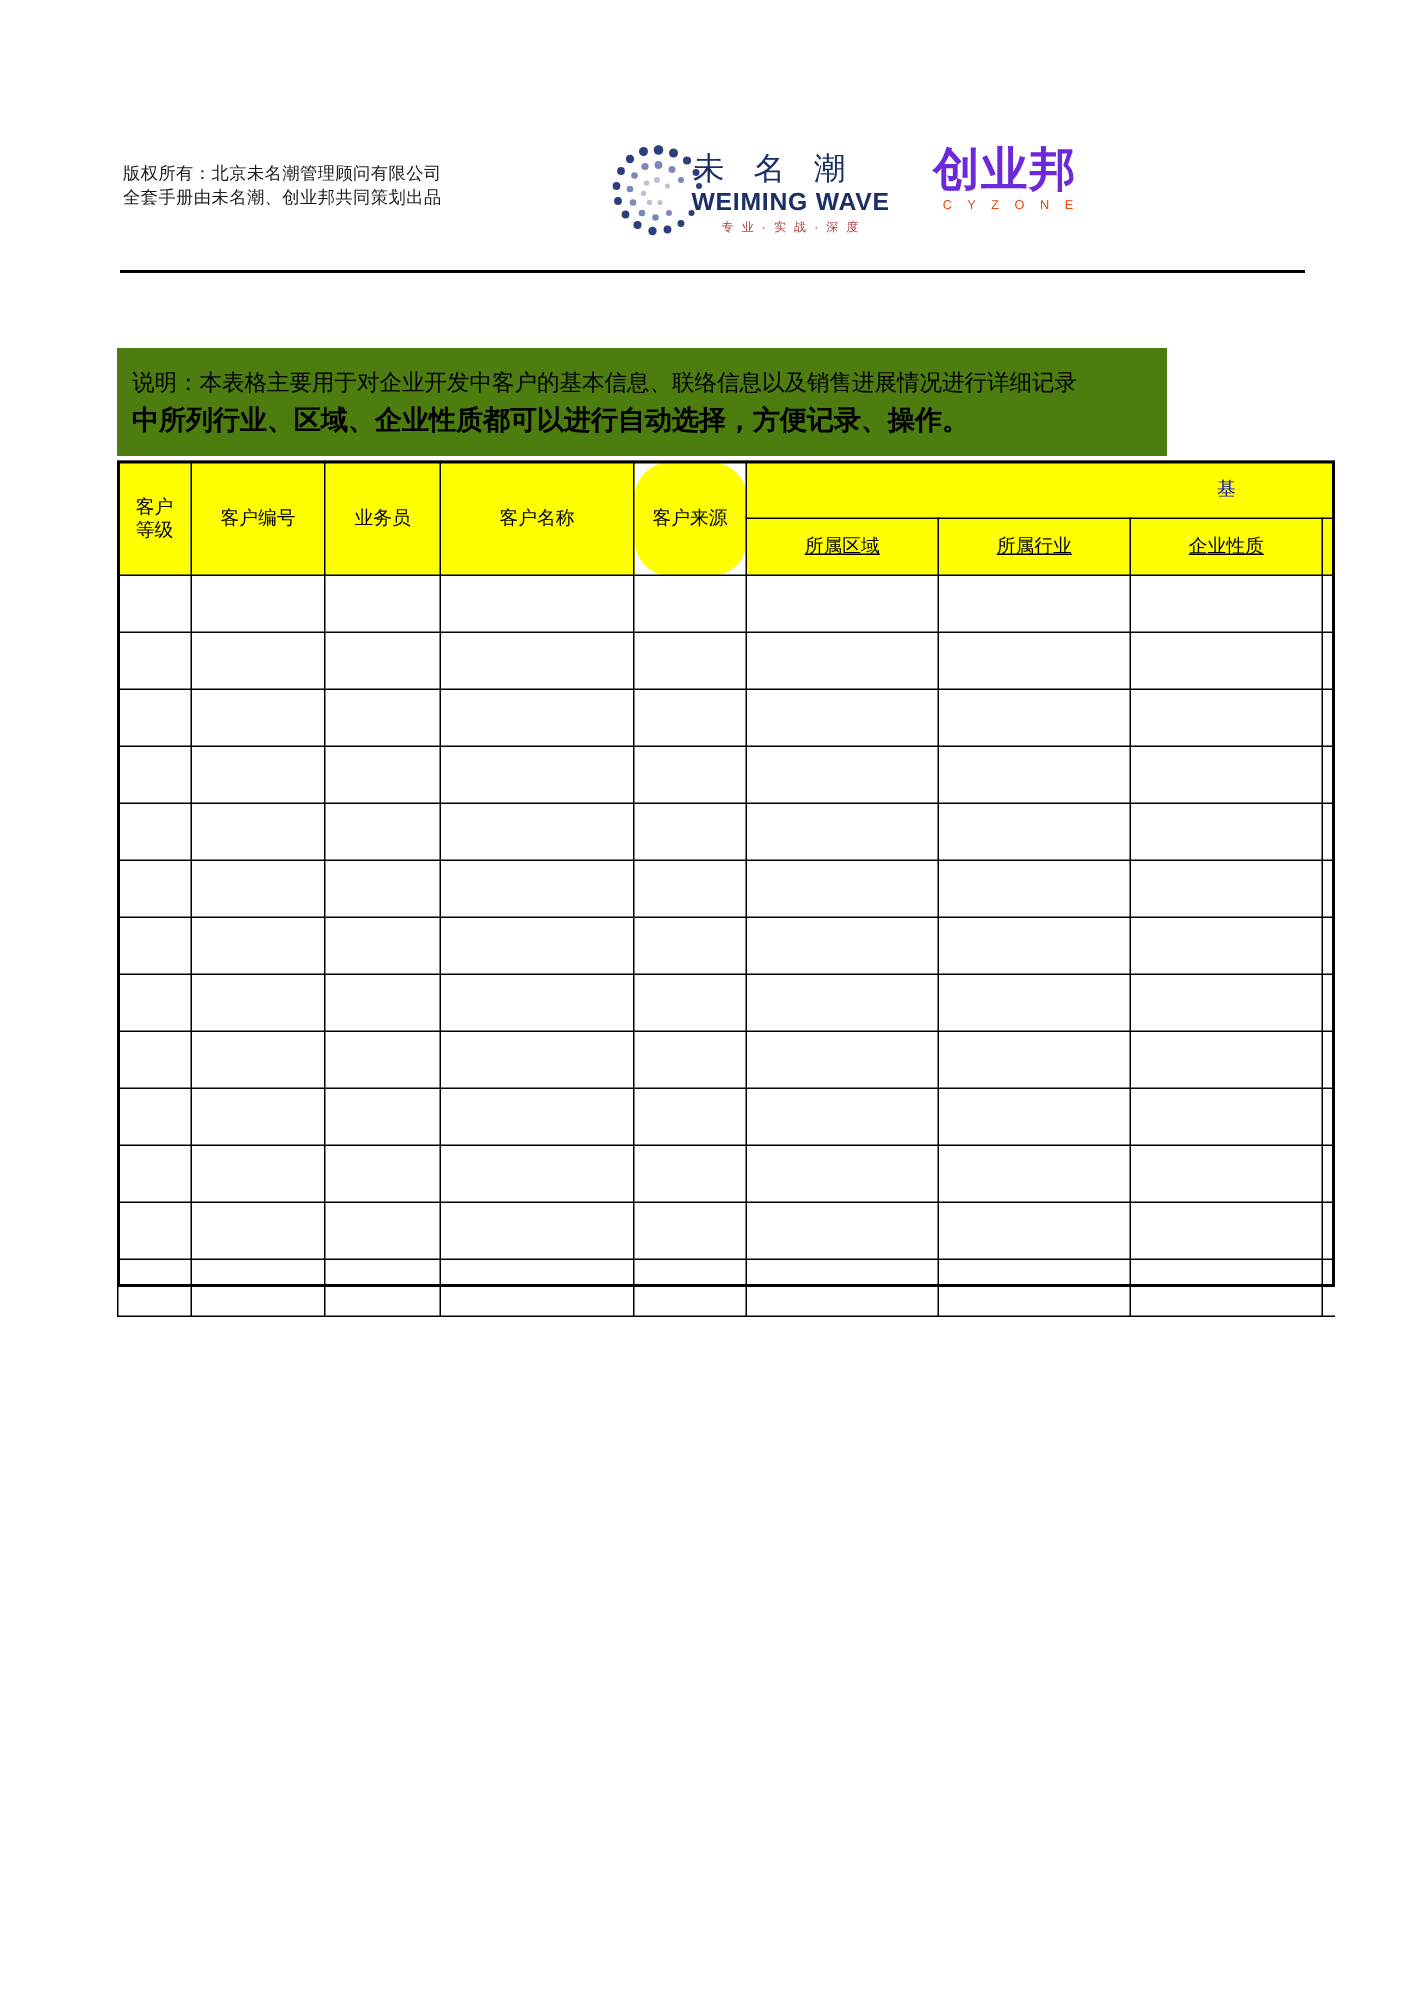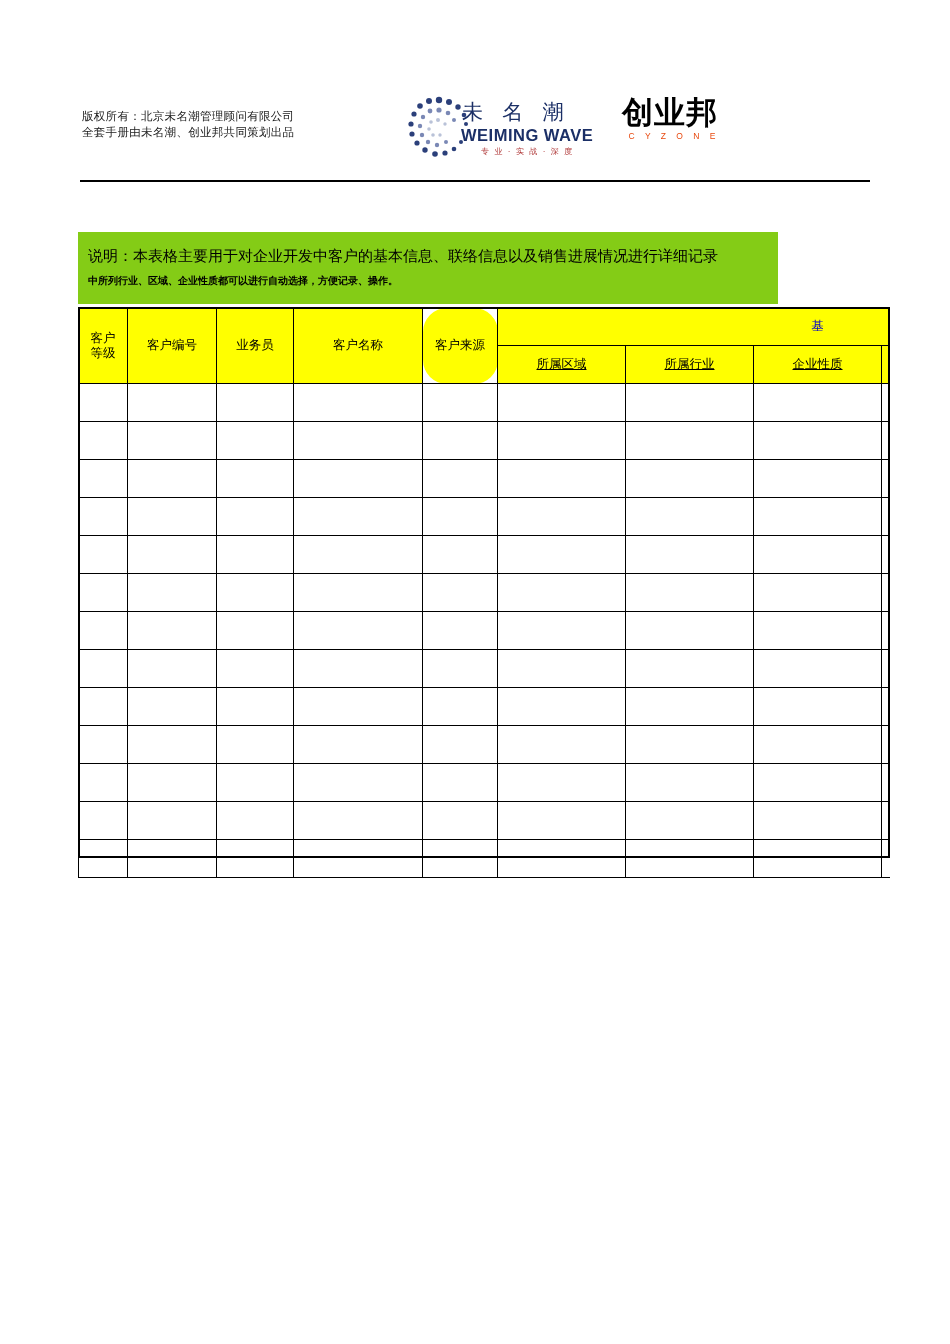--- a/index.html
+++ b/index.html
@@ -88,21 +88,21 @@
   .cy-logo {
     position: absolute;
     left: 217px;
     top: 4px;
     width: 112px;
     height: 60px;
   }
   .cy-text {
     font-size: 31px;
     font-weight: bold;
-    color: #000000;
+    color: #6d28d9;
     letter-spacing: 1px;
     line-height: 34px;
     font-family: "Liberation Sans", sans-serif;
   }
   .cy-sub {
     margin-top: 1px;
     font-size: 8.5px;
     letter-spacing: 4px;
     color: #e8490f;
     text-align: center;
@@ -118,33 +118,33 @@
     background: #000000;
   }
 
   
   .note {
     position: absolute;
     left: 78px;
     top: 232px;
     width: 700px;
     height: 72px;
-    background: #84cc16;
+    background: #4d7c0f;
     box-sizing: border-box;
     padding: 11px 0 0 10px;
     overflow: hidden;
   }
   .note-line1 {
     font-size: 15px;
     line-height: 25px;
     color: #000;
     white-space: nowrap;
   }
   .note-line2 {
-    font-size: 10px;
+    font-size: 18px;
     line-height: 25px;
     color: #000;
     font-weight: bold;
     white-space: nowrap;
   }
 
   
   .table-wrap {
     position: absolute;
     left: 78px;

